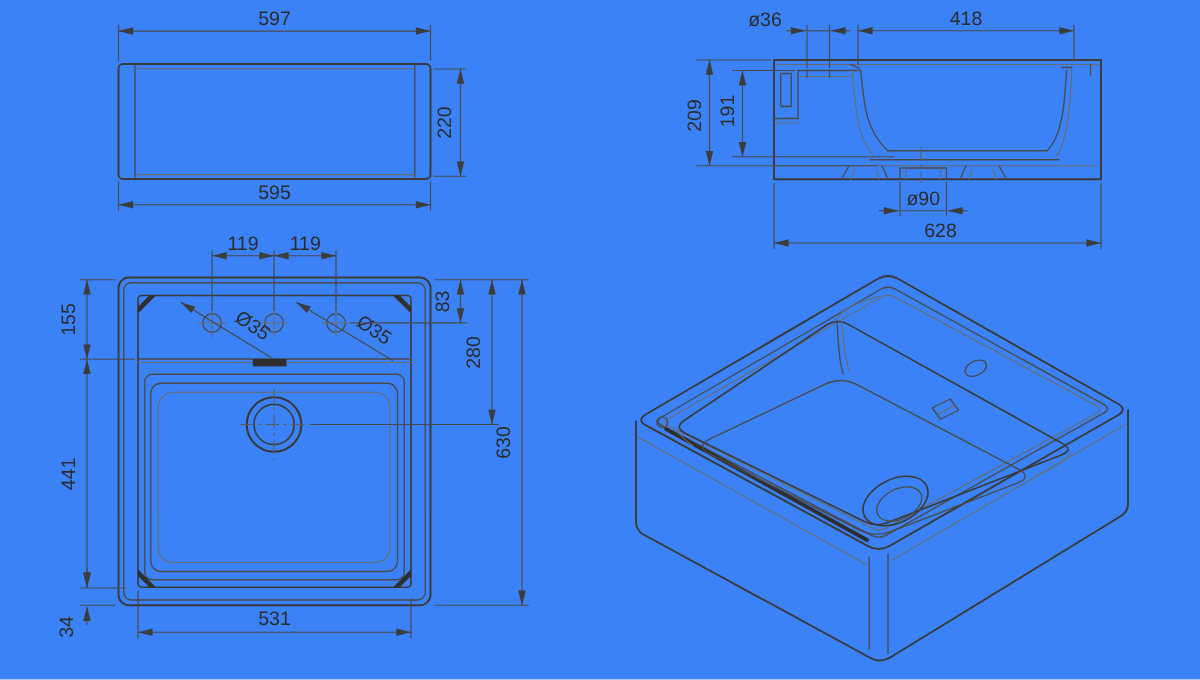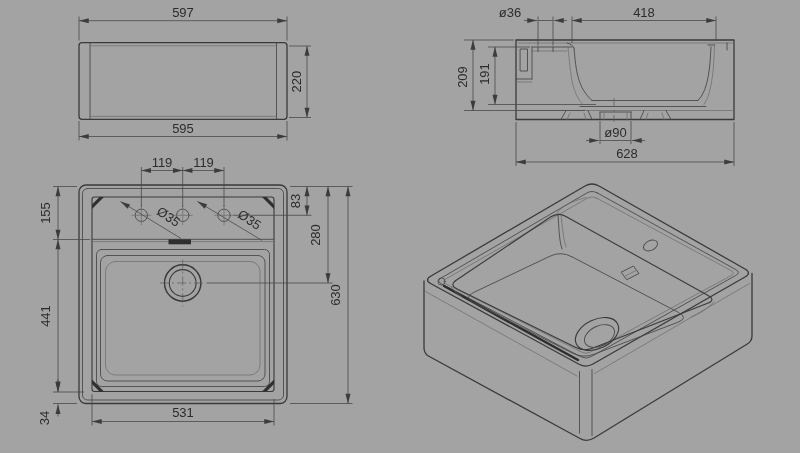--- a/index.html
+++ b/index.html
@@ -1,16 +1,16 @@
 <!DOCTYPE html>
 <html><head>
 <meta charset="utf-8">
 <style>
   html,body{margin:0;padding:0;background:#ffffff;}
-  .canvas{position:relative;width:800px;height:453px;background:#a3a3a3;overflow:hidden;
+  .canvas{position:relative;width:800px;height:453px;background:#3b82f6;overflow:hidden;
           font-family:"Liberation Sans",sans-serif;}
   svg{display:block;}
   .ol{fill:none;stroke:#3a3a3a;stroke-width:1.3;stroke-linecap:round;stroke-linejoin:round;}
   .ml{fill:none;stroke:#3a3a3a;stroke-width:1.1;stroke-linecap:round;stroke-linejoin:round;}
   .il{fill:none;stroke:#4a4a4a;stroke-width:0.9;stroke-linecap:round;stroke-linejoin:round;}
   .lt{fill:none;stroke:#6a6a6a;stroke-width:0.7;stroke-linecap:round;}
   .dl{fill:none;stroke:#4a4a4a;stroke-width:0.8;}
   .dim{fill:none;stroke:#4a4a4a;stroke-width:0.8;marker-start:url(#arr);marker-end:url(#arr);}
   .dime{fill:none;stroke:#4a4a4a;stroke-width:0.8;marker-end:url(#arr);}
   .cl{fill:none;stroke:#5a5a5a;stroke-width:0.7;stroke-dasharray:9 3 2 3;}

